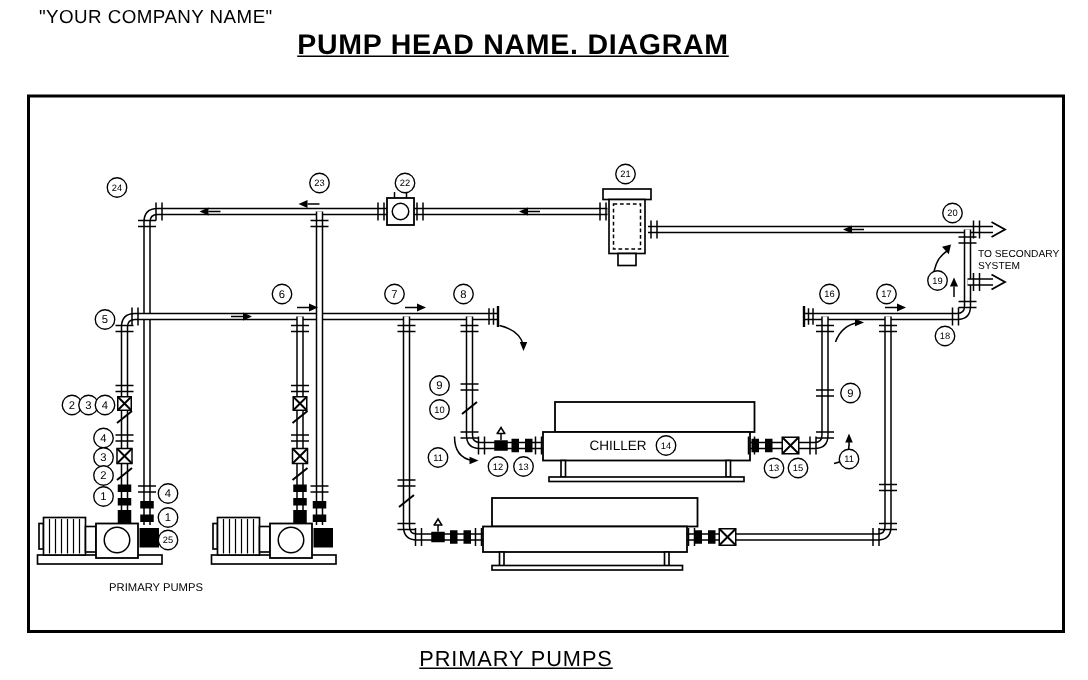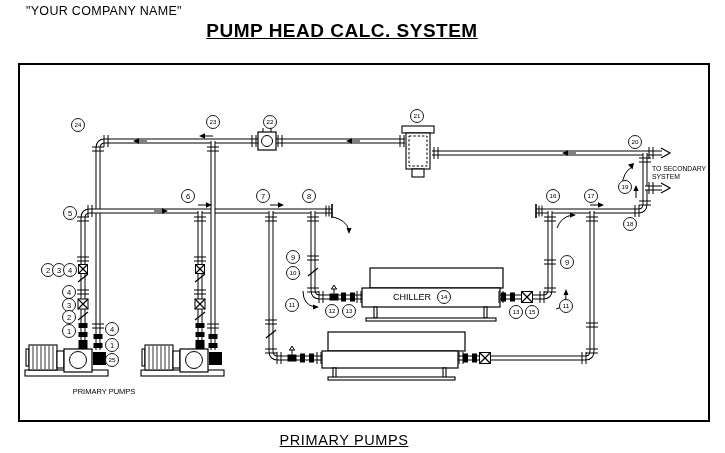--- a/index.html
+++ b/index.html
@@ -11,21 +11,21 @@
   .frame{position:absolute;left:18px;top:63px;width:688px;height:355px;border:2px solid #000;background:#fff;}
   .frame svg{position:absolute;left:0;top:0;}
   .caption{position:absolute;left:344px;top:432px;transform:translateX(-50%);
            font-size:14.5px;text-decoration:underline;letter-spacing:.6px;white-space:pre;}
 </style>
 </head>
 <body>
 
 <div class="page">
   <div class="company">"YOUR COMPANY NAME"</div>
-  <div class="title">PUMP HEAD CALC. SYSTEM</div>
+  <div class="title">PUMP HEAD NAME. DIAGRAM</div>
   <div class="frame">
     <svg id="dwg" width="688" height="355" viewBox="20 65 688 355" xmlns="http://www.w3.org/2000/svg">
         <g>
           <path d="M 405 141 L 105 141 Q 98 141 98 148 L 98 350" fill="none" stroke="#000000" stroke-width="5"></path>
           <path d="M 405 141 L 105 141 Q 98 141 98 148 L 98 350" fill="none" stroke="#ffffff" stroke-width="3"></path>
           <path d="M 332 211 L 90 211 Q 83 211 83 218 L 83 352" fill="none" stroke="#000000" stroke-width="5"></path>
           <path d="M 332 211 L 90 211 Q 83 211 83 218 L 83 352" fill="none" stroke="#ffffff" stroke-width="3"></path>
           <path d="M 432 153 L 662 153" fill="none" stroke="#000000" stroke-width="5"></path>
           <path d="M 432 153 L 662 153" fill="none" stroke="#ffffff" stroke-width="3"></path>
           <path d="M 536 211 L 638 211 Q 645 211 645 204 L 645 153" fill="none" stroke="#000000" stroke-width="5"></path>

